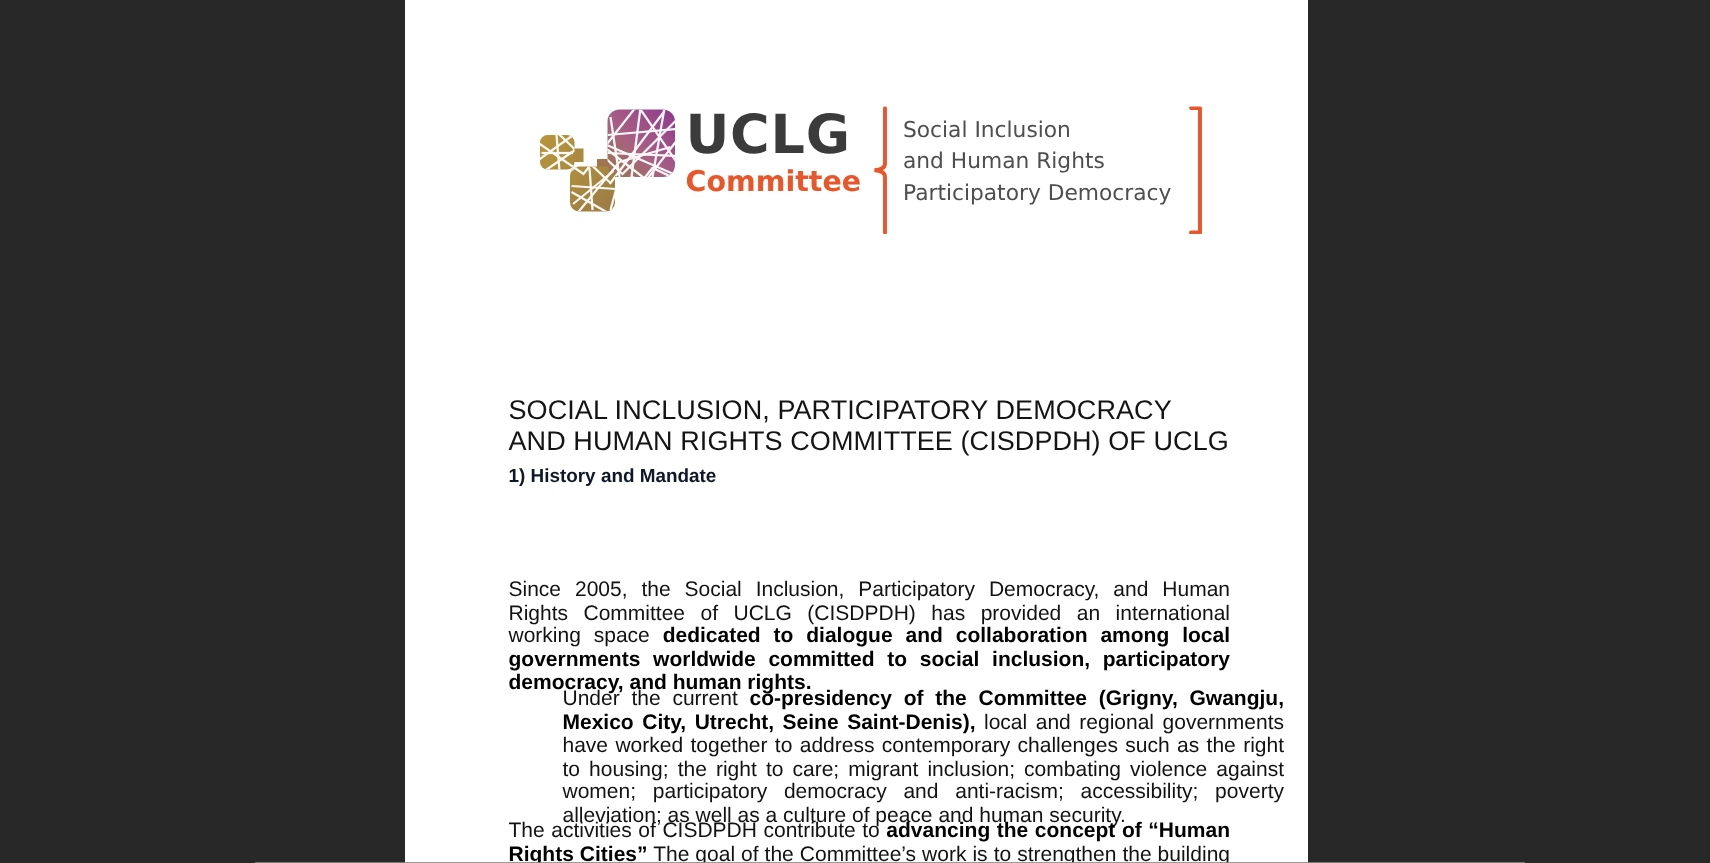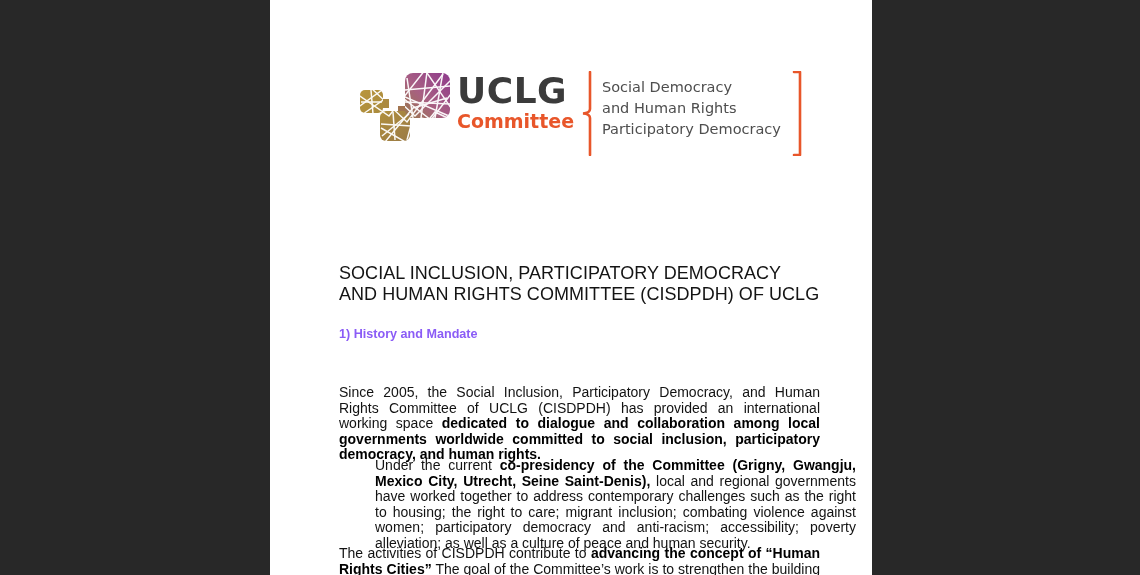--- a/index.html
+++ b/index.html
@@ -109,24 +109,24 @@
     top: 263px;
     width: 483px;
     font-size: 18px;
     line-height: 21px;
     color: #141414;
     letter-spacing: 0.05px;
   }
   .section-heading {
     position: absolute;
     left: 69px;
-    top: 327px;
+    top: 310px;
     font-size: 12.6px;
     font-weight: bold;
-    color: #8b5cf6;
+    color: #0f172a;
   }
   .body-para {
     position: absolute;
     left: 69px;
     width: 481px;
     font-size: 14px;
     line-height: 15.6px;
     color: #121212;
     text-align: justify;
     text-justify: inter-word;
@@ -205,21 +205,21 @@
         <div class="logo-committee">Committee</div>
       </div>
 
       <div class="logo-brace-left">
         <svg width="14" height="85" viewBox="0 0 14 85" xmlns="http://www.w3.org/2000/svg">
           <path d="M11 1 L11 38 Q11 42 4 42.5 Q11 43 11 47 L11 84" stroke="#e8562a" stroke-width="2.6" fill="none" stroke-linecap="round"></path>
         </svg>
       </div>
 
       <div class="logo-tagline">
-        <div>Social Democracy</div>
+        <div>Social Inclusion</div>
         <div>and Human Rights</div>
         <div>Participatory Democracy</div>
       </div>
 
       <div class="logo-bracket-right">
         <svg width="12" height="85" viewBox="0 0 12 85" xmlns="http://www.w3.org/2000/svg">
           <path d="M2 1 L8 1 L8 84 L2 84" stroke="#e8562a" stroke-width="2.6" fill="none" stroke-linejoin="round" stroke-linecap="round"></path>
         </svg>
       </div>
     </div>

